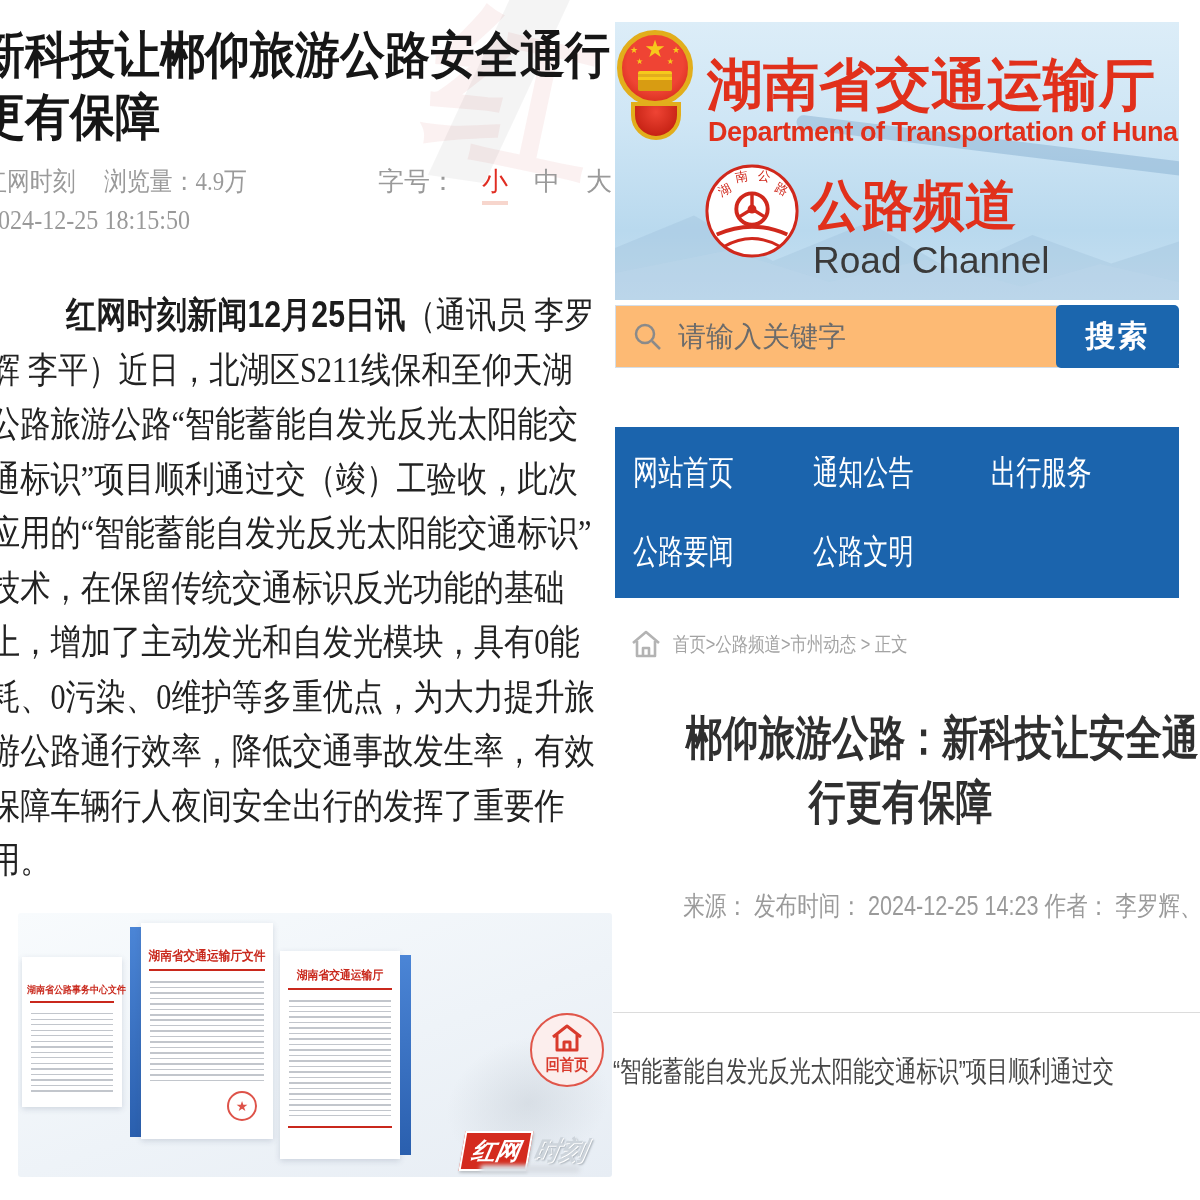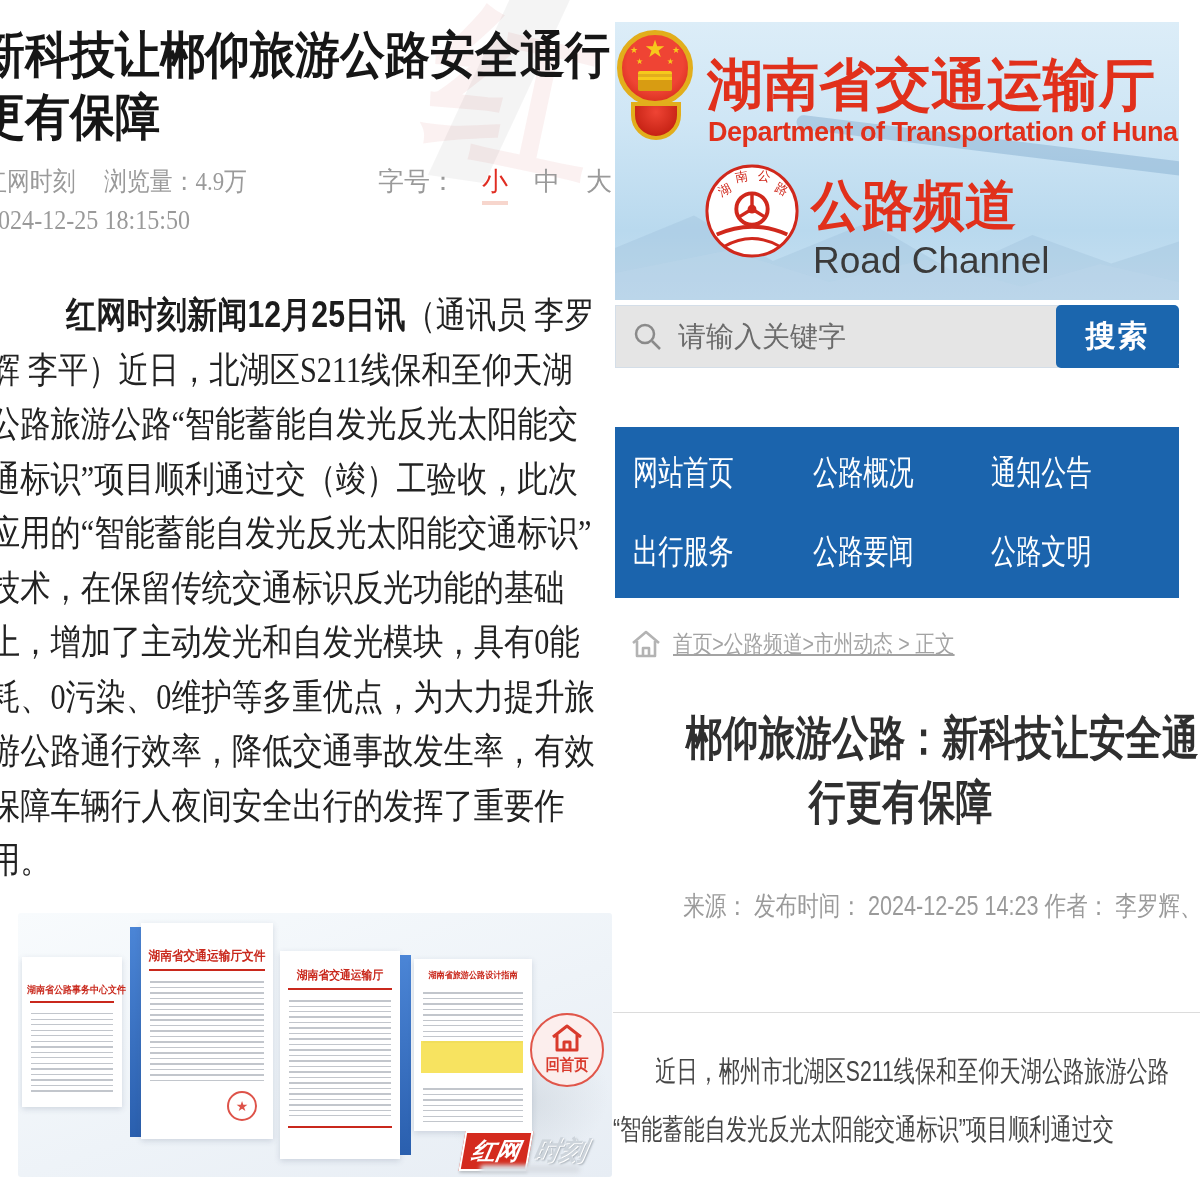--- a/index.html
+++ b/index.html
@@ -83,34 +83,34 @@
     border:4px solid #e2ae1c; border-radius:0 0 26px 26px; }
 
   .agency-cn { position:absolute; left:92px; top:26px; color:#e1301b; font-weight:700; font-size:56px; white-space:nowrap; }
   .agency-en { position:absolute; left:93px; top:95px; color:#e1301b; font-weight:700; font-size:27px; white-space:nowrap; letter-spacing:-0.5px; }
   .seal { position:absolute; left:88px; top:140px; width:98px; height:98px; }
   .channel-cn { position:absolute; left:196px; top:148px; color:#e1301b; font-weight:700; font-size:54px; white-space:nowrap;
     transform:scaleX(.95); transform-origin:left center; }
   .channel-en { position:absolute; left:198px; top:206px; color:#3a3a3a; font-weight:500; font-size:37px; white-space:nowrap;margin-top:12px; }
 
   .search-row { position:absolute; left:2px; top:305px; width:564px; height:63px; border-bottom:3px solid #1e5f9e; }
-  .search-input { position:absolute; left:0; top:0; width:495px; height:63px; background:#e5e5e5;
+  .search-input { position:absolute; left:0; top:0; width:495px; height:63px; background:#fdba74;
     border:1px solid #d4dee8; border-right:none; display:flex; align-items:center; padding-left:16px; }
   .search-input input { border:none; outline:none; font-size:28px; color:#555; width:340px; margin-left:14px;
     font-family:"Liberation Sans","DejaVu Sans",sans-serif; background:transparent; }
   .search-input input::placeholder { color:#6b6b6b; }
   .search-btn { position:absolute; left:441px; top:0; width:123px; height:63px; background:#1b66ae; color:#fff;
     font-size:30px; font-weight:700; border:none; border-radius:5px; cursor:pointer; letter-spacing:2px; }
 
   .nav { position:absolute; left:2px; top:427px; width:564px; height:171px; background:#1b64ad;
     display:grid; grid-template-columns:180px 178px 180px; grid-template-rows:1fr 1fr; align-items:center; padding:6px 0 6px 18px; }
   .nav-item { color:#fff; font-size:34px; white-space:nowrap; cursor:pointer; }
   .nav-item .sxn { display:inline-block; transform:scaleX(.74); transform-origin:left center; }
 
-  .breadcrumb { position:absolute; left:16px; top:628px; display:flex; align-items:center; color:#a3a3a3; font-size:24px;text-decoration:underline; }
+  .breadcrumb { position:absolute; left:16px; top:628px; display:flex; align-items:center; color:#a3a3a3; font-size:20px; }
   .breadcrumb .bc-text { display:inline-block; transform:scaleX(.82); transform-origin:left center; white-space:nowrap; margin-left:10px; }
 
   .r-title { position:absolute; left:0; top:706px; width:575px; text-align:center; color:#2f2f2f;
     font-weight:700; font-size:47px; line-height:64px; }
   .r-title .tl { display:inline-block; transform:scaleX(.78); transform-origin:center; white-space:nowrap; }
   .r-meta { position:absolute; left:0; top:888px; width:575px; text-align:center; color:#9a9a9a; font-size:27px; }
   .r-meta .sxm { display:inline-block; transform:scaleX(.8); transform-origin:center; white-space:nowrap; }
   .r-fontrow { position:absolute; left:0; top:942px; width:575px; text-align:center; color:#9a9a9a; font-size:27px; }
   .r-fontrow .sxm { display:inline-block; transform:scaleX(.85); transform-origin:center; white-space:nowrap; }
   .r-fontrow .fs-link { color:#9a9a9a; cursor:pointer; }
@@ -180,26 +180,20 @@
       </div>
 
       <div class="doc" style="left:262px; top:38px; width:120px; height:208px;">
         <div class="doc-title" style="font-size:12px; margin-top:16px;">湖南省交通运输厅</div>
         <div class="doc-rule"></div>
         <div class="doc-lines" style="height:120px;"></div>
         <div class="doc-rule" style="margin-top:10px;"></div>
       </div>
       <div class="spine" style="left:382px; top:42px; height:200px;"></div>
 
-      <div class="doc" style="left:396px; top:46px; width:118px; height:172px;">
-        <div class="doc-title" style="font-size:9px; margin-top:10px;">湖南省旅游公路设计指南</div>
-        <div class="doc-lines" style="height:56px; margin-top:6px;"></div>
-        <div class="hl" style="left:7px; top:82px; width:102px; height:32px;"></div>
-        <div class="doc-lines" style="height:40px; margin-top:40px;"></div>
-      </div>
 
       <div class="home-circle">
         <svg width="34" height="30" style="margin:8px auto 0;" viewBox="0 0 34 30">
           <path d="M3 14 L17 3 L31 14 M7 12 V27 H27 V12 M14 27 V19 H20 V27" fill="none" stroke="#d93a2c" stroke-width="3" stroke-linejoin="round"></path>
         </svg>
         <span class="hc-label">回首页</span>
       </div>
 
       <div class="rw-logo">
         <span class="rw-red">红网</span><span class="rw-light">时刻</span>
@@ -255,21 +249,20 @@
           <circle cx="13" cy="13" r="9" fill="none" stroke="#8a8a8a" stroke-width="2.5"></circle>
           <line x1="20" y1="20" x2="28" y2="28" stroke="#8a8a8a" stroke-width="2.5"></line>
         </svg>
         <input type="text" placeholder="请输入关键字" style="">
       </div>
       <button class="search-btn">搜索</button>
     </div>
 
     <div class="nav">
       <div class="nav-item"><span class="sxn">网站首页</span></div>
-      <div class="nav-item"><span class="sxn">公路概况</span></div>
       <div class="nav-item"><span class="sxn">通知公告</span></div>
       <div class="nav-item"><span class="sxn">出行服务</span></div>
       <div class="nav-item"><span class="sxn">公路要闻</span></div>
       <div class="nav-item"><span class="sxn">公路文明</span></div>
     </div>
 
     <div class="breadcrumb">
       <svg width="34" height="32" viewBox="0 0 34 32">
         <path d="M4 15 L17 4 L30 15 M8 13 V28 H26 V13 M14 28 V20 H20 V28" fill="none" stroke="#b3b3b3" stroke-width="2.6" stroke-linejoin="round"></path>
       </svg>
@@ -282,18 +275,17 @@
     </div>
 
     <div class="r-meta">
       <span class="sxm">来源：  发布时间： 2024-12-25 14:23 作者： 李罗辉、李平</span>
     </div>
 
 
     <div class="r-divider"></div>
 
     <div class="r-body">
-      <div class="r-line r-line1"><span class="sxb">近日，郴州市北湖区S211线保和至仰天湖公路旅游公路</span></div>
       <div class="r-line"><span class="sxb">“智能蓄能自发光反光太阳能交通标识”项目顺利通过交</span></div>
       <div class="r-line r-line3"><span class="sxb">（竣）工验收，此次应用的“智能蓄能自发光反光太阳</span></div>
     </div>
   </div>
 </div>
 
 </body></html>

